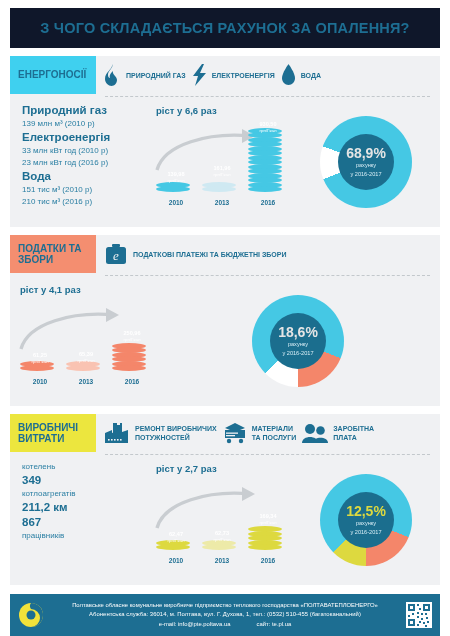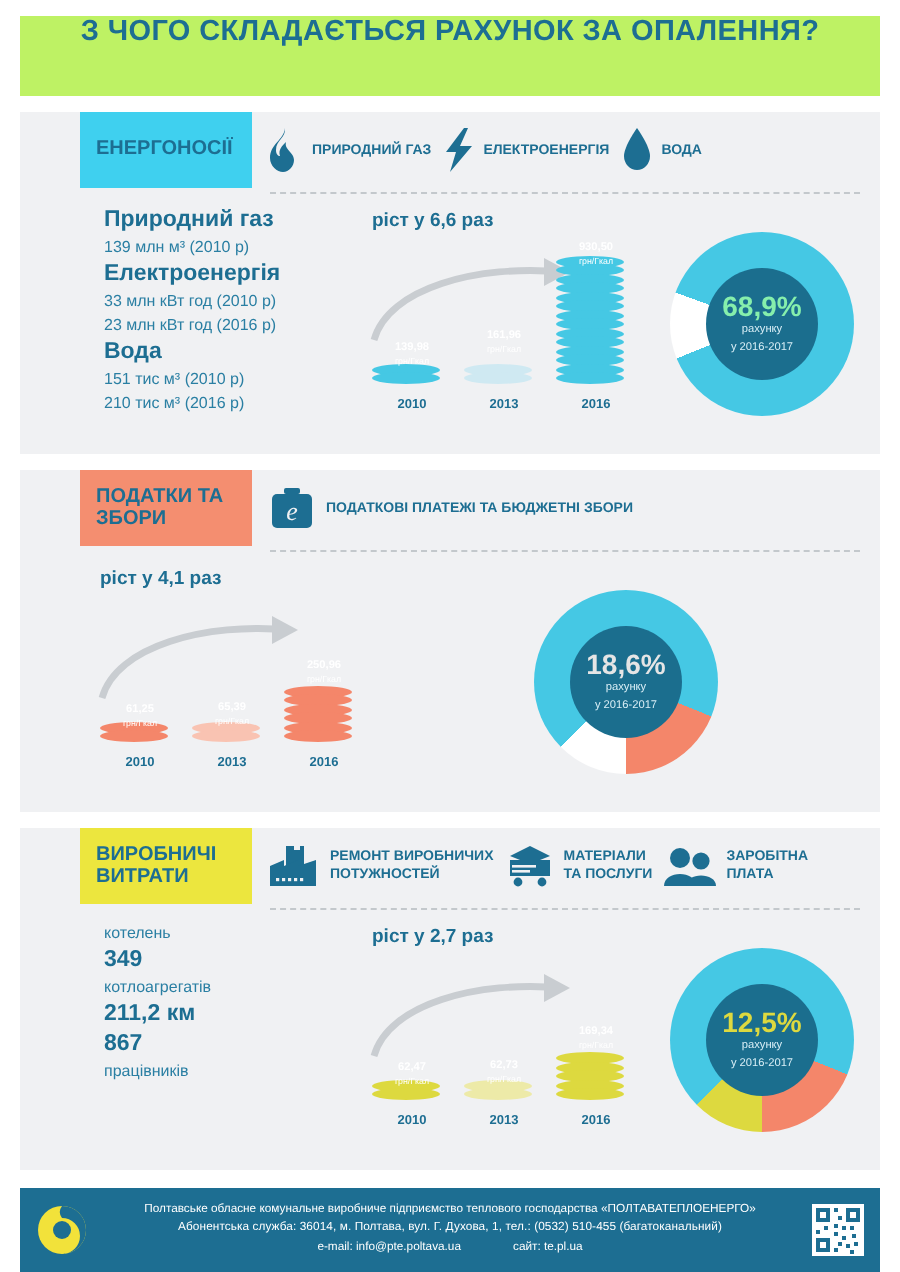--- a/index.html
+++ b/index.html
@@ -9,39 +9,38 @@
     font-family:"Liberation Sans","DejaVu Sans",sans-serif;
     color:#1f6b8e;
     overflow:hidden;
   }
   .page{position:relative;width:450px;height:636px;background:#ffffff;}
 
   
   .title-bar{
     margin:8px 10px 0 10px;
     height:40px;
-    background:#bef264;
-    display:flex;align-items:flex-start;justify-content:center;
+    background:#0f172a;
+    display:flex;align-items:center;justify-content:center;
   }
   .title-bar h1{
     margin:0;
     font-size:14.5px;
     font-weight:bold;
     letter-spacing:.2px;
     color:#1d6e92;
     white-space:nowrap;
   }
 
   
   .section{
     position:relative;
     margin:8px 10px 0 10px;
     background:#f0f1f3;
     padding-bottom:6px;
-    padding-left:30px;
   }
   .sec-head{
     display:flex;align-items:stretch;
     height:38px;
   }
   .sec-badge{
     width:86px;min-width:86px;
     display:flex;flex-direction:column;justify-content:center;
     padding-left:8px;
     box-sizing:border-box;
@@ -252,21 +251,21 @@
           </div>
           <div class="coin-lbl" style="left:98px;bottom:74px;">
             <span>930,50</span><span class="unit">грн/Гкал</span>
           </div>
         </div>
       </div>
 
       <div class="col-donut">
         <div class="donut" style="background:conic-gradient(#45c8e4 0deg 248deg,#ffffff 248deg 290deg,#45c8e4 290deg 360deg);">
           <div class="donut-hole">
-            <div class="donut-pct" style="color:#86efac;">68,9%</div>
+            <div class="donut-pct" style="color:#e5e5e5;">68,9%</div>
             <div class="donut-sub">рахунку</div>
             <div class="donut-sub">у 2016-2017</div>
           </div>
         </div>
       </div>
     </div>
   </div>
 
   <div class="section">
     <div class="sec-head">

